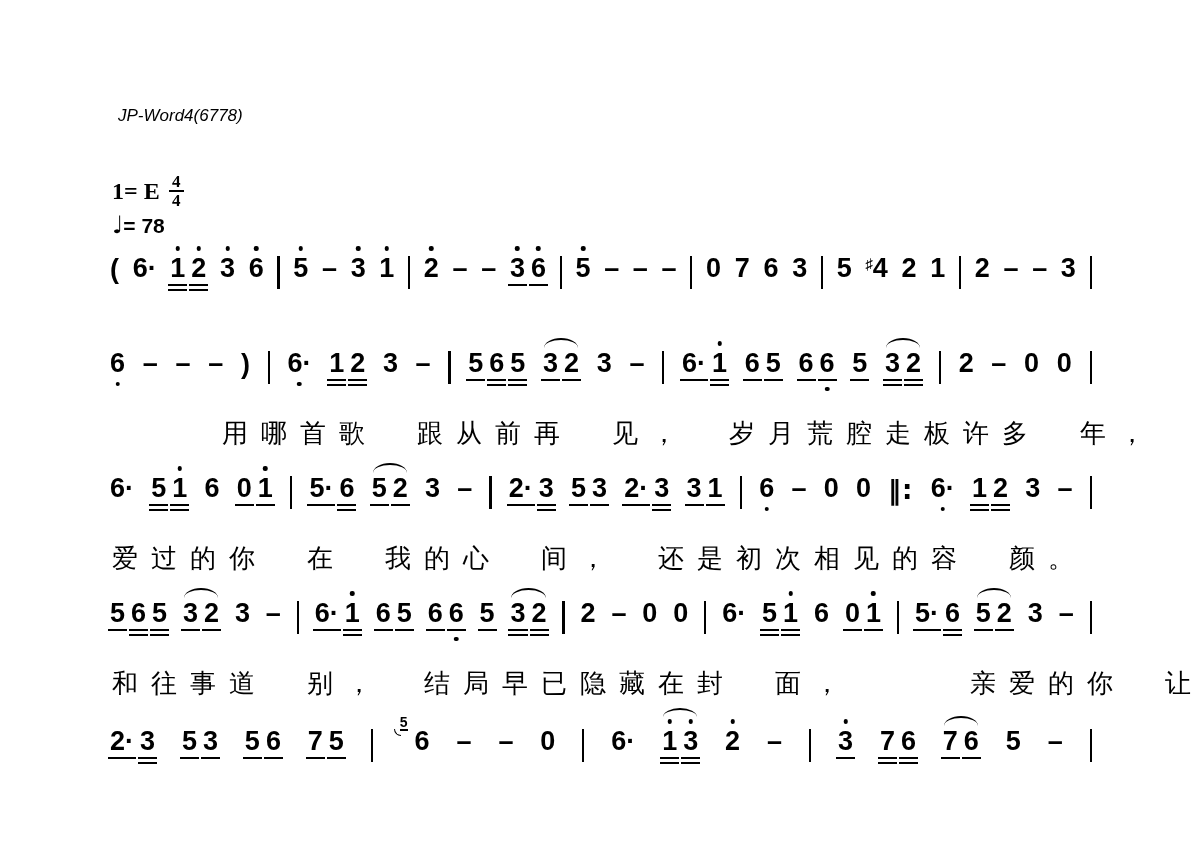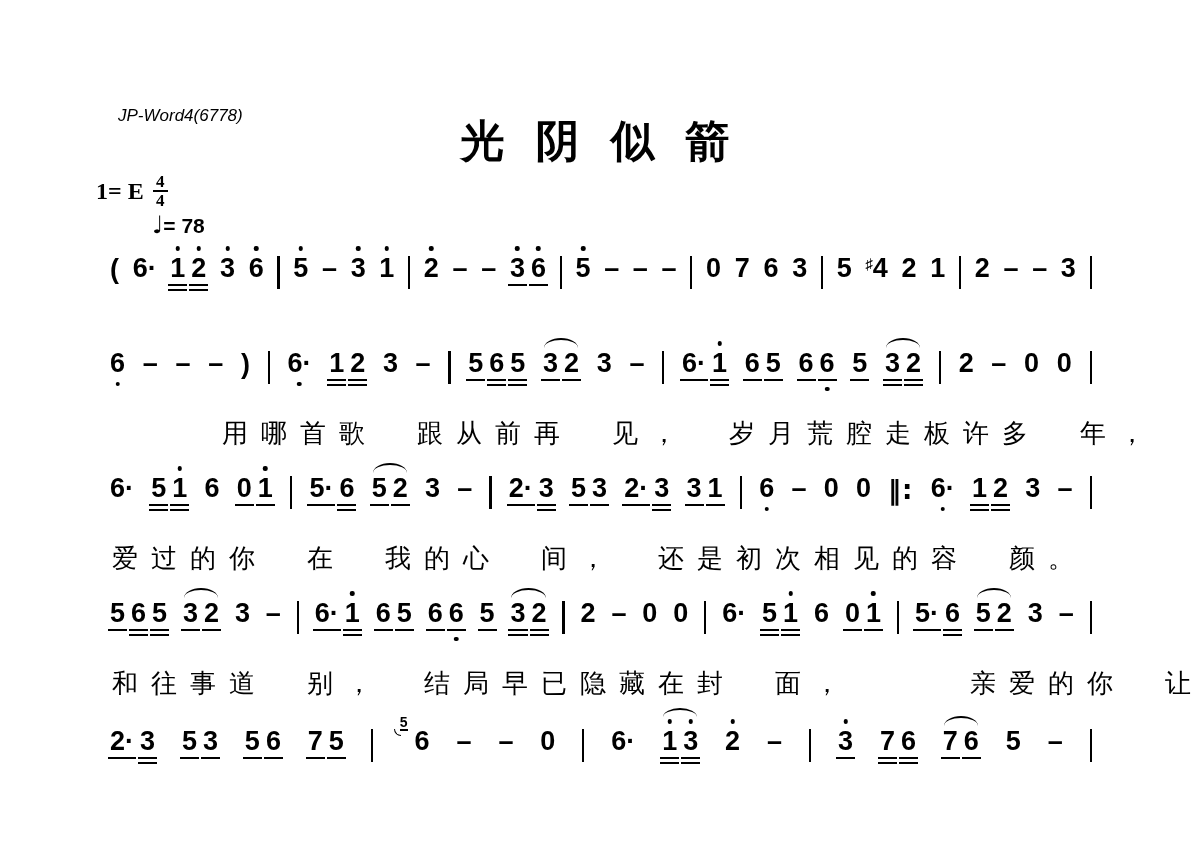--- a/index.html
+++ b/index.html
@@ -4,26 +4,26 @@
 <style>
   html,body{margin:0;padding:0;}
   #page{position:relative;width:1200px;height:850px;background:#ffffff;color:#000;overflow:hidden;}
   .wm{position:absolute;left:118px;top:106px;font:italic 17px "Liberation Sans",sans-serif;}
   .title{position:absolute;left:0;right:0;top:112px;text-align:center;
          font:700 44px "Liberation Serif",serif;letter-spacing:10px;}
   .singer{position:absolute;left:0;right:0;top:180px;text-align:center;
           font:400 20px "Liberation Serif",serif;}
   .credits{position:absolute;right:102px;top:138px;font:400 21px "Liberation Serif",serif;
            line-height:37px;text-align:right;white-space:pre;}
-  .keysig{position:absolute;left:96px;top:174px;display:flex;align-items:center;
+  .keysig{position:absolute;left:112px;top:174px;display:flex;align-items:center;
           font:700 24px "Liberation Serif",serif;}
   .meter{display:inline-flex;flex-direction:column;align-items:center;margin-left:9px;
          font:700 17px "Liberation Serif",serif;line-height:15px;}
   .meter .fbar{width:15px;height:2px;background:#000;margin:1px 0;}
-  .tempo{position:absolute;left:112px;top:211px;font:600 21px "Liberation Sans",sans-serif;margin-left:40px;}
+  .tempo{position:absolute;left:112px;top:211px;font:600 21px "Liberation Sans",sans-serif;}
   .tempo .nq{font:400 24px "DejaVu Sans",sans-serif;}
 
   #music{position:absolute;left:110px;top:250px;width:982px;}
   .system{position:absolute;left:0;right:0;}
   .system:nth-of-type(1){top:5px;}
   .system:nth-of-type(2){top:100px;}
   .system:nth-of-type(3){top:225px;}
   .system:nth-of-type(4){top:350px;}
   .system:nth-of-type(5){top:478px;}
 
@@ -53,21 +53,20 @@
   .system:nth-of-type(2) .lyrics{margin-left:112px;}
   .system:nth-of-type(3) .lyrics{margin-left:2px;}
   .system:nth-of-type(4) .lyrics{margin-left:2px;}
   .system:nth-of-type(5) .lyrics{margin-left:8px;}
 </style>
 </head>
 <body>
 
 <div id="page">
   <div class="wm">JP-Word4(6778)</div>
-  <div class="title">光 阴 似 箭</div>
   <div class="keysig">
     <span>1= E</span>
     <span class="meter">
       <span>4</span>
       <span class="fbar"></span>
       <span>4</span>
     </span>
   </div>
   <div class="tempo">
     <span class="nq">♩</span><span>= 78</span>

